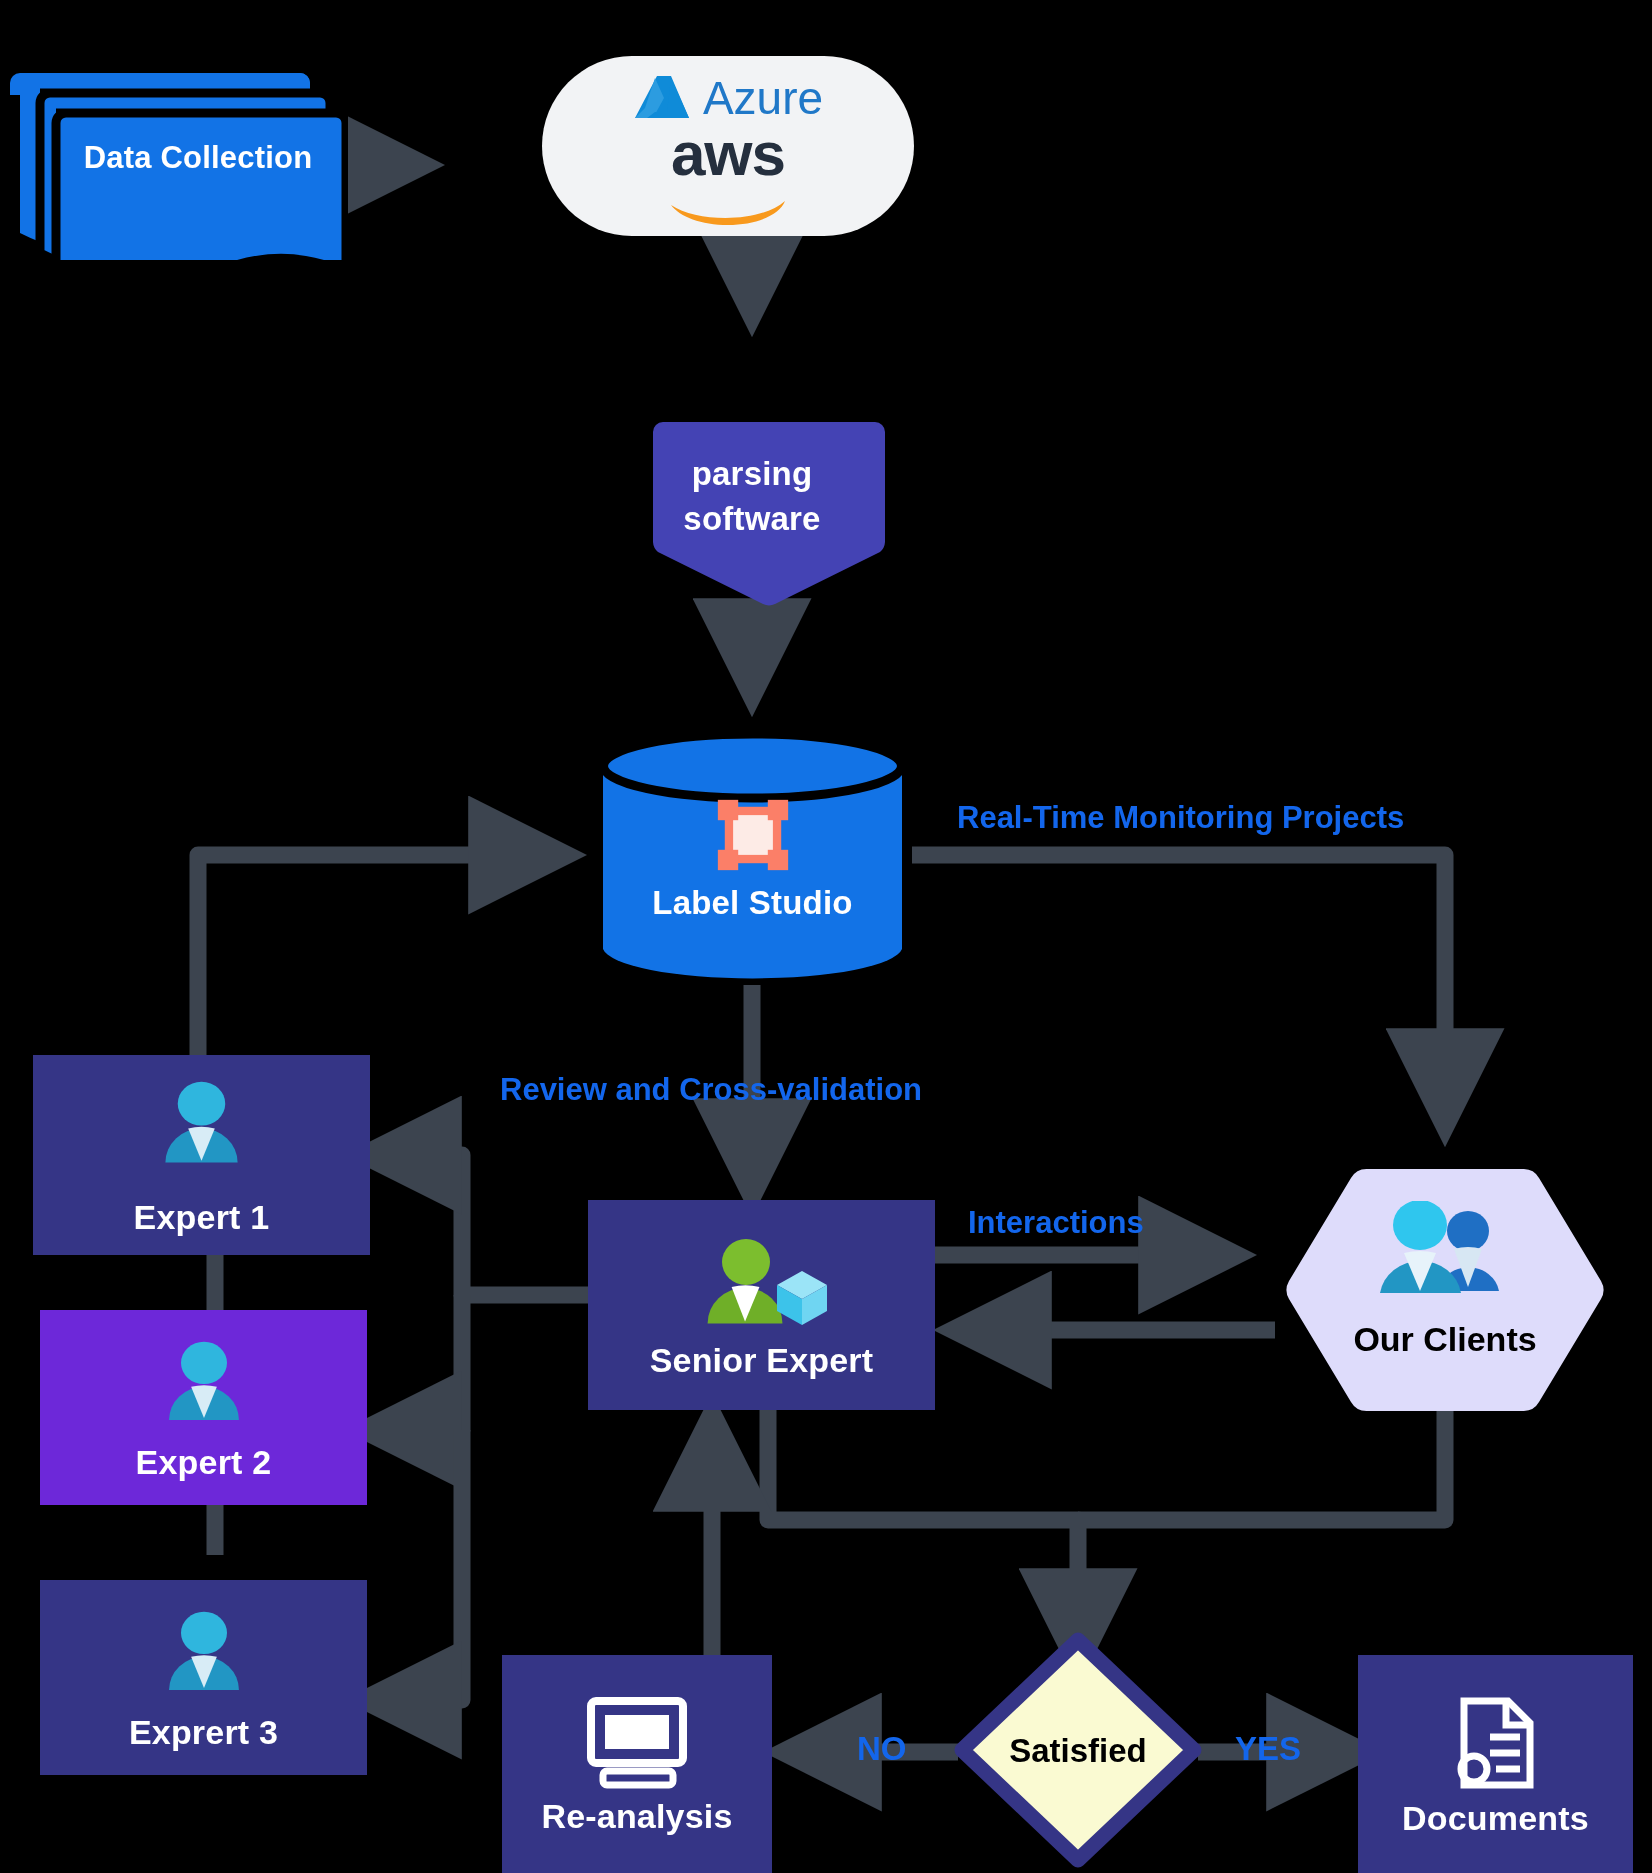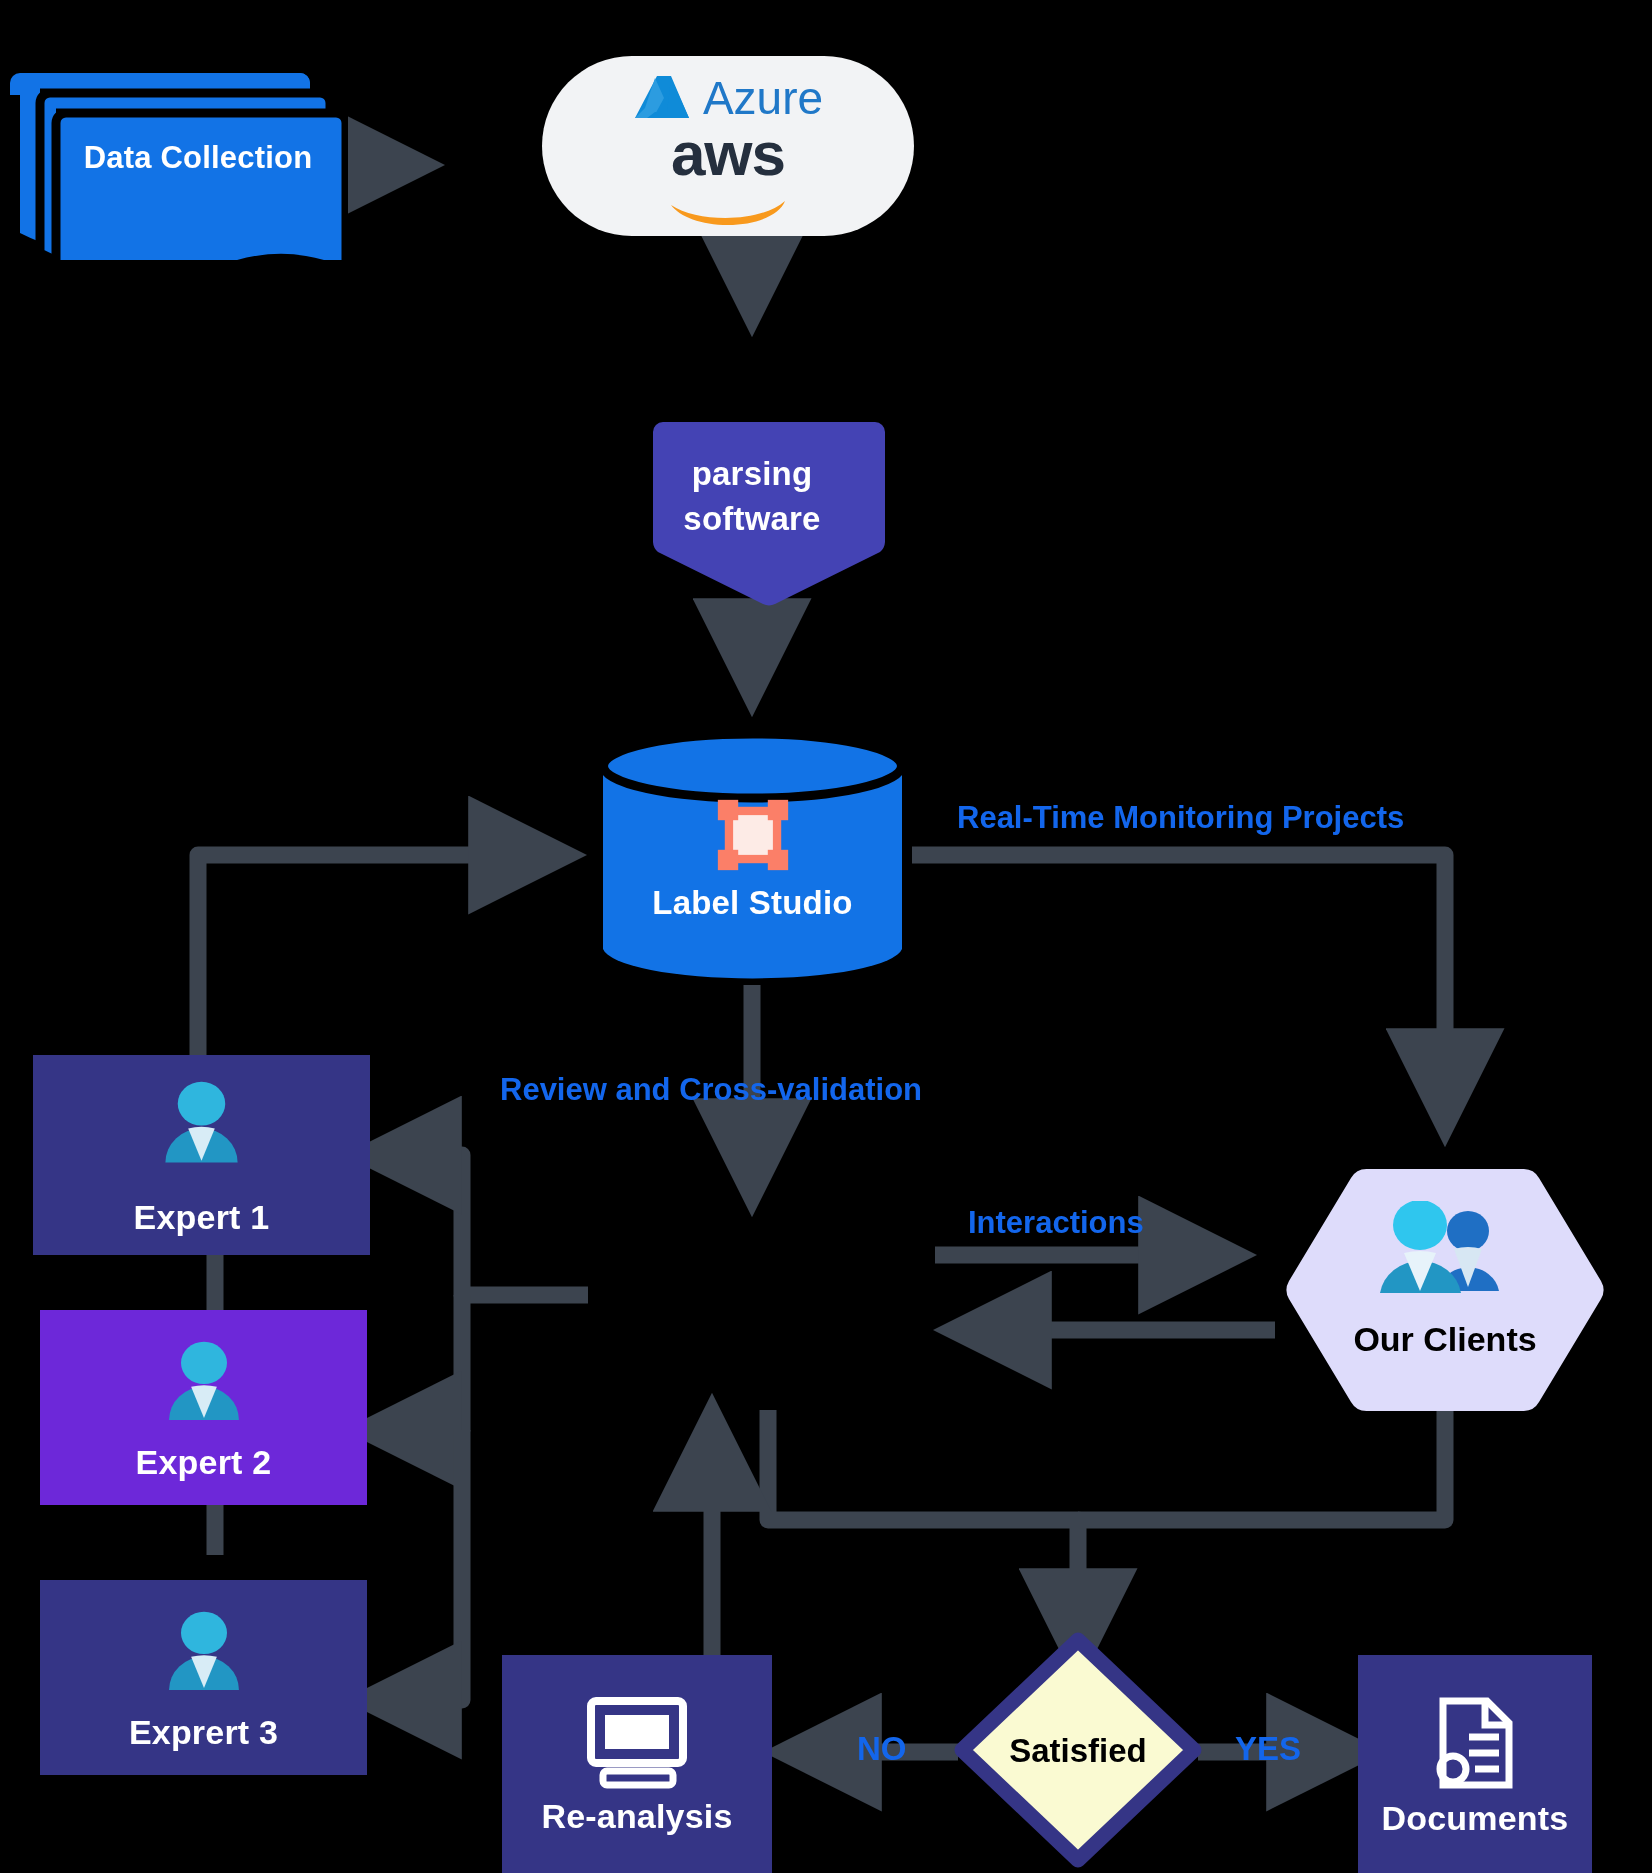--- a/index.html
+++ b/index.html
@@ -134,20 +134,35 @@
 
   <div class="node" style="left:40px;top:1580px;width:327px;height:195px;background:#353586;">
     <svg width="92" height="92" viewBox="0 0 100 100" style="margin-top:6px;">
       <ellipse cx="50" cy="26" rx="25" ry="23" fill="#2FB6DE"></ellipse>
       <path d="M12,88 a38,36 0 0 1 76,0 z" fill="#2296C4"></path>
       <path d="M36,52 L50,86 L64,52 a30,14 0 0 0 -28,0 z" fill="#D8ECF6"></path>
     </svg>
     <div class="nlabel" style="font-size:34px;margin-top:12px;">Exprert 3</div>
   </div>
 
+  <div class="node" style="left:588px;top:1200px;width:347px;height:210px;background:#353586;">
+    <div style="position:relative;width:140px;height:96px;margin-top:6px;">
+      <svg width="96" height="96" viewBox="0 0 100 100" style="position:absolute;left:6px;top:0;">
+        <ellipse cx="50" cy="26" rx="25" ry="24" fill="#7CBE2E"></ellipse>
+        <path d="M10,90 a39,37 0 0 1 78,0 z" fill="#6FAF28"></path>
+        <path d="M35,52 L49,88 L64,52 a30,14 0 0 0 -29,0 z" fill="#FFFFFF"></path>
+      </svg>
+      <svg width="60" height="60" viewBox="0 0 60 60" style="position:absolute;left:80px;top:30px;">
+        <path d="M30,4 L55,18 L30,32 L5,18 z" fill="#9BE4F7"></path>
+        <path d="M5,18 L30,32 L30,58 L5,44 z" fill="#3CC3EA"></path>
+        <path d="M55,18 L30,32 L30,58 L55,44 z" fill="#6FD5F2"></path>
+      </svg>
+    </div>
+    <div class="nlabel" style="font-size:34px;margin-top:8px;">Senior Expert</div>
+  </div>
 
   <div class="node" style="left:1275px;top:1165px;width:340px;height:250px;">
     <svg viewBox="0 0 340 250" width="340" height="250" style="position:absolute;left:0;top:0;">
       <path d="M92,4 h156 a18,18 0 0 1 16,9 l62,103 a18,18 0 0 1 0,18 l-62,103 a18,18 0 0 1 -16,9 h-156 a18,18 0 0 1 -16,-9 l-62,-103 a18,18 0 0 1 0,-18 l62,-103 a18,18 0 0 1 16,-9 z" fill="#DEDCFB"></path>
     </svg>
     <svg width="150" height="104" viewBox="0 0 150 104" style="position:absolute;left:95px;top:36px;">
       <ellipse cx="98" cy="30" rx="21" ry="20" fill="#1F6FC4"></ellipse>
       <path d="M68,90 a31,29 0 0 1 61,0 z" fill="#1F6FC4"></path>
       <path d="M84,48 L98,86 L112,48 a26,11 0 0 0 -28,0 z" fill="#D7E7F3"></path>
       <ellipse cx="50" cy="24" rx="27" ry="25" fill="#2FC6EE"></ellipse>
@@ -166,21 +181,21 @@
 
   <div class="node" style="left:502px;top:1655px;width:270px;height:218px;background:#353586;">
     <svg width="108" height="96" viewBox="0 0 108 96" style="margin-top:2px;">
       <rect x="8" y="6" width="92" height="62" rx="5" fill="none" stroke="#FFFFFF" stroke-width="8"></rect>
       <rect x="22" y="20" width="64" height="34" fill="#FFFFFF"></rect>
       <rect x="20" y="76" width="70" height="14" rx="4" fill="none" stroke="#FFFFFF" stroke-width="7"></rect>
     </svg>
     <div class="nlabel" style="font-size:34px;margin-top:6px;">Re-analysis</div>
   </div>
 
-  <div class="node" style="left:1358px;top:1655px;width:234px;height:218px;background:#353586;">
+  <div class="node" style="left:1358px;top:1655px;width:275px;height:218px;background:#353586;">
     <svg width="92" height="96" viewBox="0 0 92 96" style="margin-top:4px;">
       <path d="M14,6 h44 l22,22 v62 h-66 z" fill="none" stroke="#FFFFFF" stroke-width="7"></path>
       <path d="M56,6 v24 h24" fill="none" stroke="#FFFFFF" stroke-width="7"></path>
       <line x1="40" y1="42" x2="70" y2="42" stroke="#FFFFFF" stroke-width="7"></line>
       <line x1="40" y1="58" x2="70" y2="58" stroke="#FFFFFF" stroke-width="7"></line>
       <line x1="46" y1="74" x2="70" y2="74" stroke="#FFFFFF" stroke-width="7"></line>
       <circle cx="24" cy="74" r="13" fill="none" stroke="#FFFFFF" stroke-width="7"></circle>
       <circle cx="24" cy="74" r="4" fill="#353586"></circle>
     </svg>
     <div class="nlabel" style="font-size:34px;margin-top:8px;">Documents</div>

